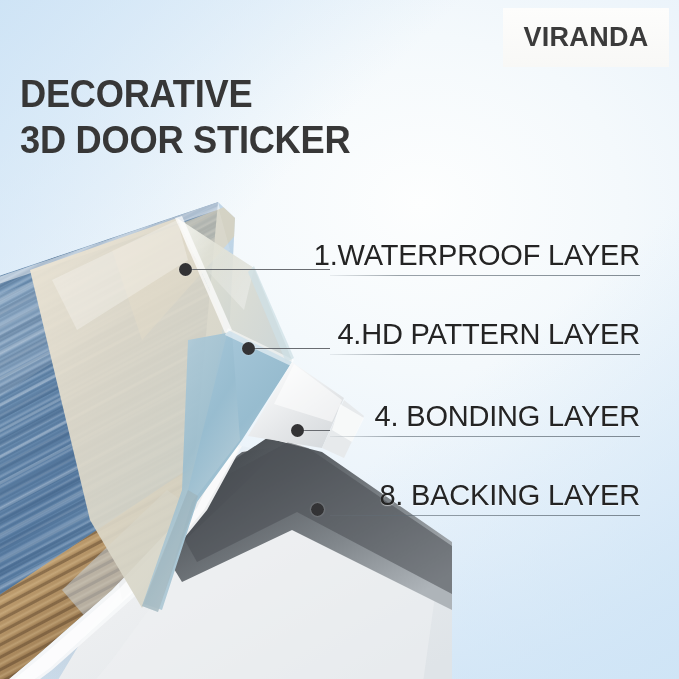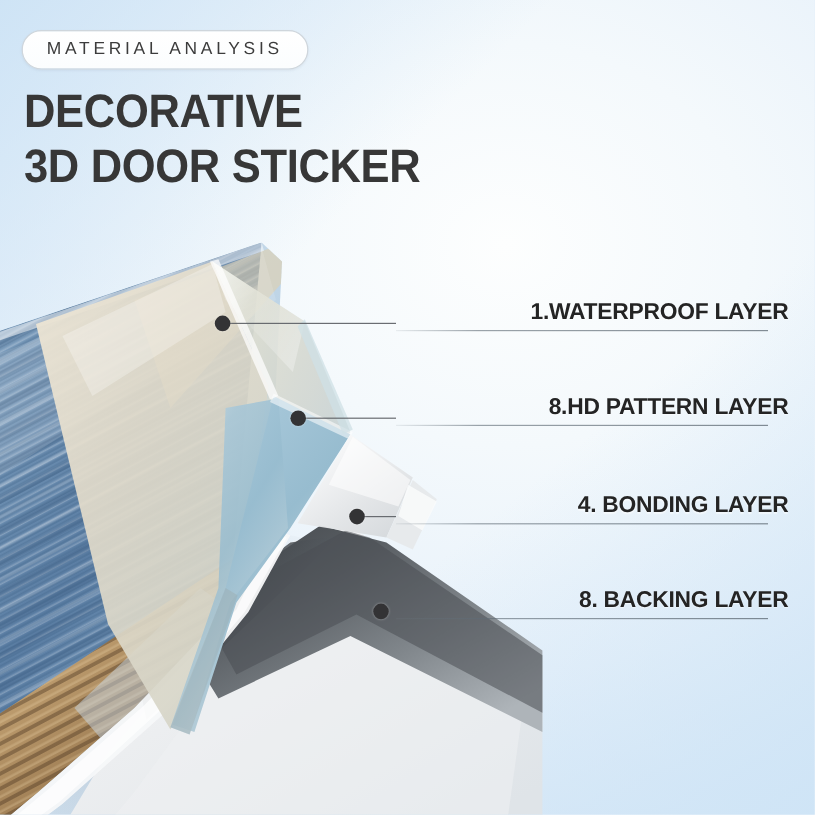--- a/index.html
+++ b/index.html
@@ -75,24 +75,24 @@
   
 
   
   .callout {
     position:absolute;
     left:0; width:679px;
     height:0;
   }
   .callout .lbl {
     position:absolute;
-    right:22px;
+    right:39px;
     bottom:4px;
-    font-size:19px;
-    font-weight:bold;
+    font-size:29px;
+    font-weight:normal;
     color:#242424;
     white-space:nowrap;
     letter-spacing:-0.2px;
     text-shadow:0 1px 1px rgba(255,255,255,.55);
   }
   .callout .rule {
     position:absolute;
     right:39px;
     bottom:0;
     height:1px;
@@ -278,34 +278,36 @@
       <path d="M 150,416 L 196,300 L 206,306 L 166,422 Z" fill="#9aa7a6" opacity="0.35"></path>
 
       <path d="M 300,172 L 352,208 L 330,258 L 256,246 Z" fill="url(#gBack)" opacity="0.95"></path>
       <path d="M 302,174 L 350,210 L 340,232 L 282,214 Z" fill="#ffffff" opacity="0.55"></path>
 
       <path d="M 330,258 L 352,210 L 372,226 L 352,268 Z" fill="#e7eaec"></path>
       <path d="M 348,214 L 372,228 L 360,252 L 340,240 Z" fill="#fbfcfc" opacity="0.8"></path>
     </svg>
   </div>
 
-  <div class="badge">MATERIAL ANALYSIS</div>
 
   <div class="title l1">DECORATIVE</div>
 
   <div class="title l2">3D DOOR STICKER</div>
 
+  <div class="logo-box">
+    <span class="logo-text">VIRANDA</span>
+  </div>
 
   <div id="callouts">
       <div class="callout" style="top: 276px;">
         <div class="lbl">1.WATERPROOF LAYER</div>
         <div class="rule" style="width: 310px;"></div>
       </div>
       <div class="callout" style="top: 355px;">
-        <div class="lbl">8.HD PATTERN LAYER</div>
+        <div class="lbl">4.HD PATTERN LAYER</div>
         <div class="rule" style="width: 310px;"></div>
       </div>
       <div class="callout" style="top: 437px;">
         <div class="lbl">4. BONDING LAYER</div>
         <div class="rule" style="width: 310px;"></div>
       </div>
       <div class="callout" style="top: 516px;">
         <div class="lbl">8. BACKING LAYER</div>
         <div class="rule" style="width: 310px;"></div>
       </div>

